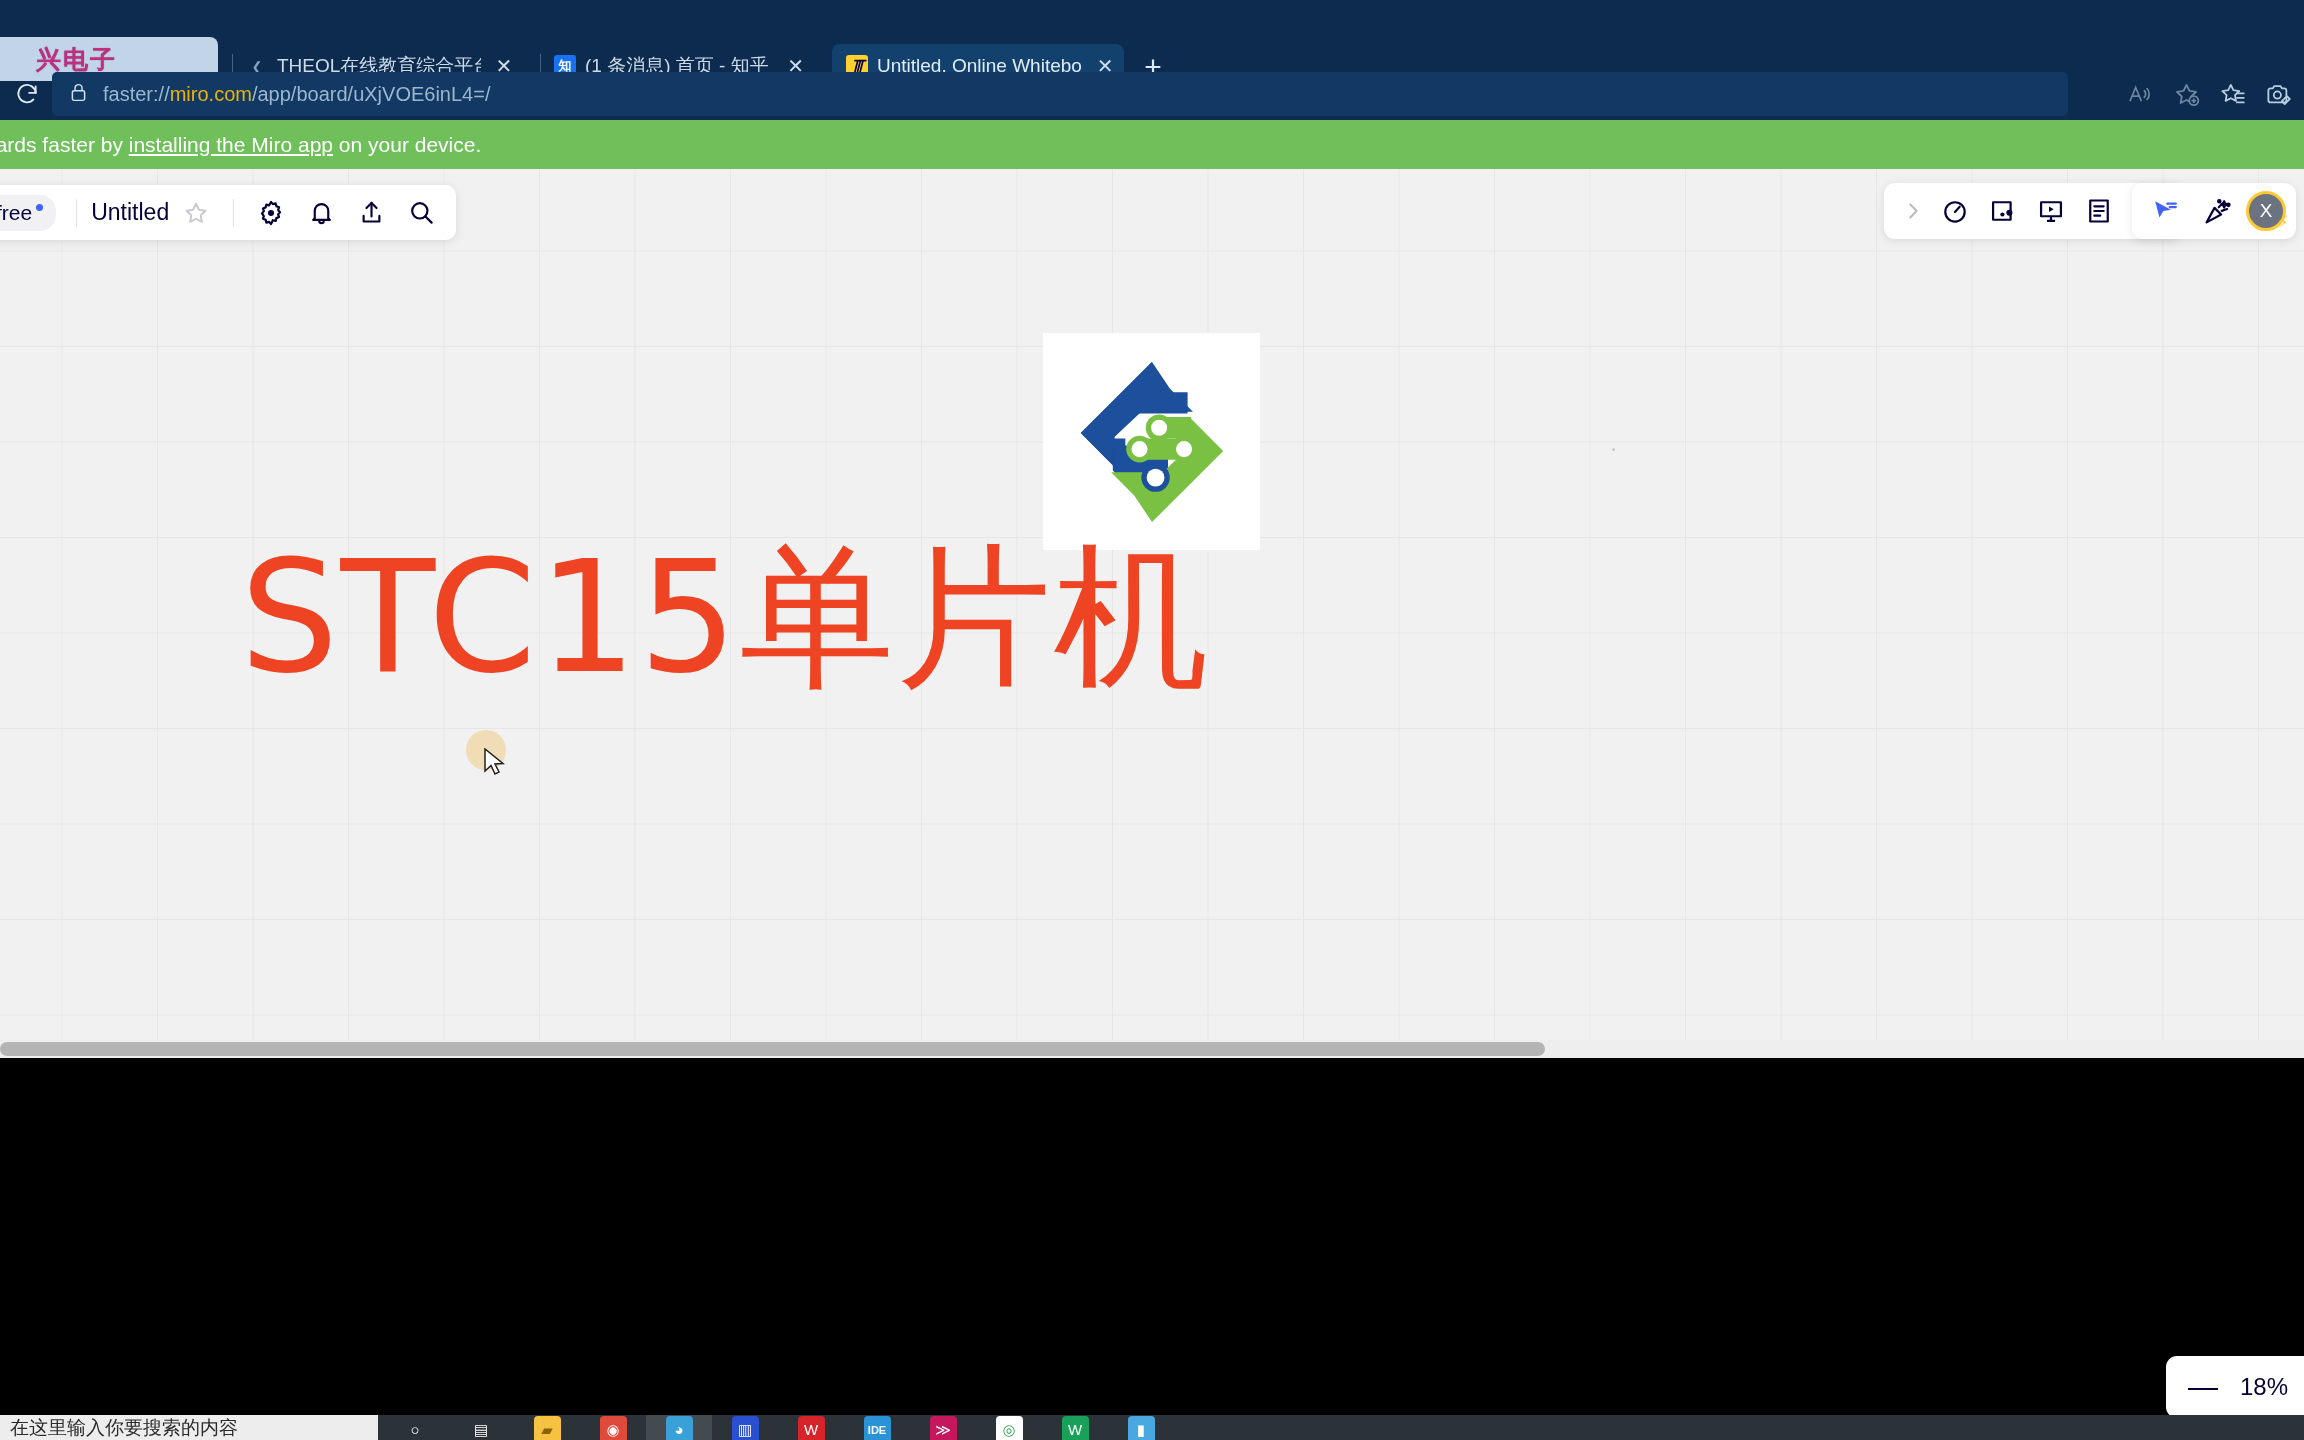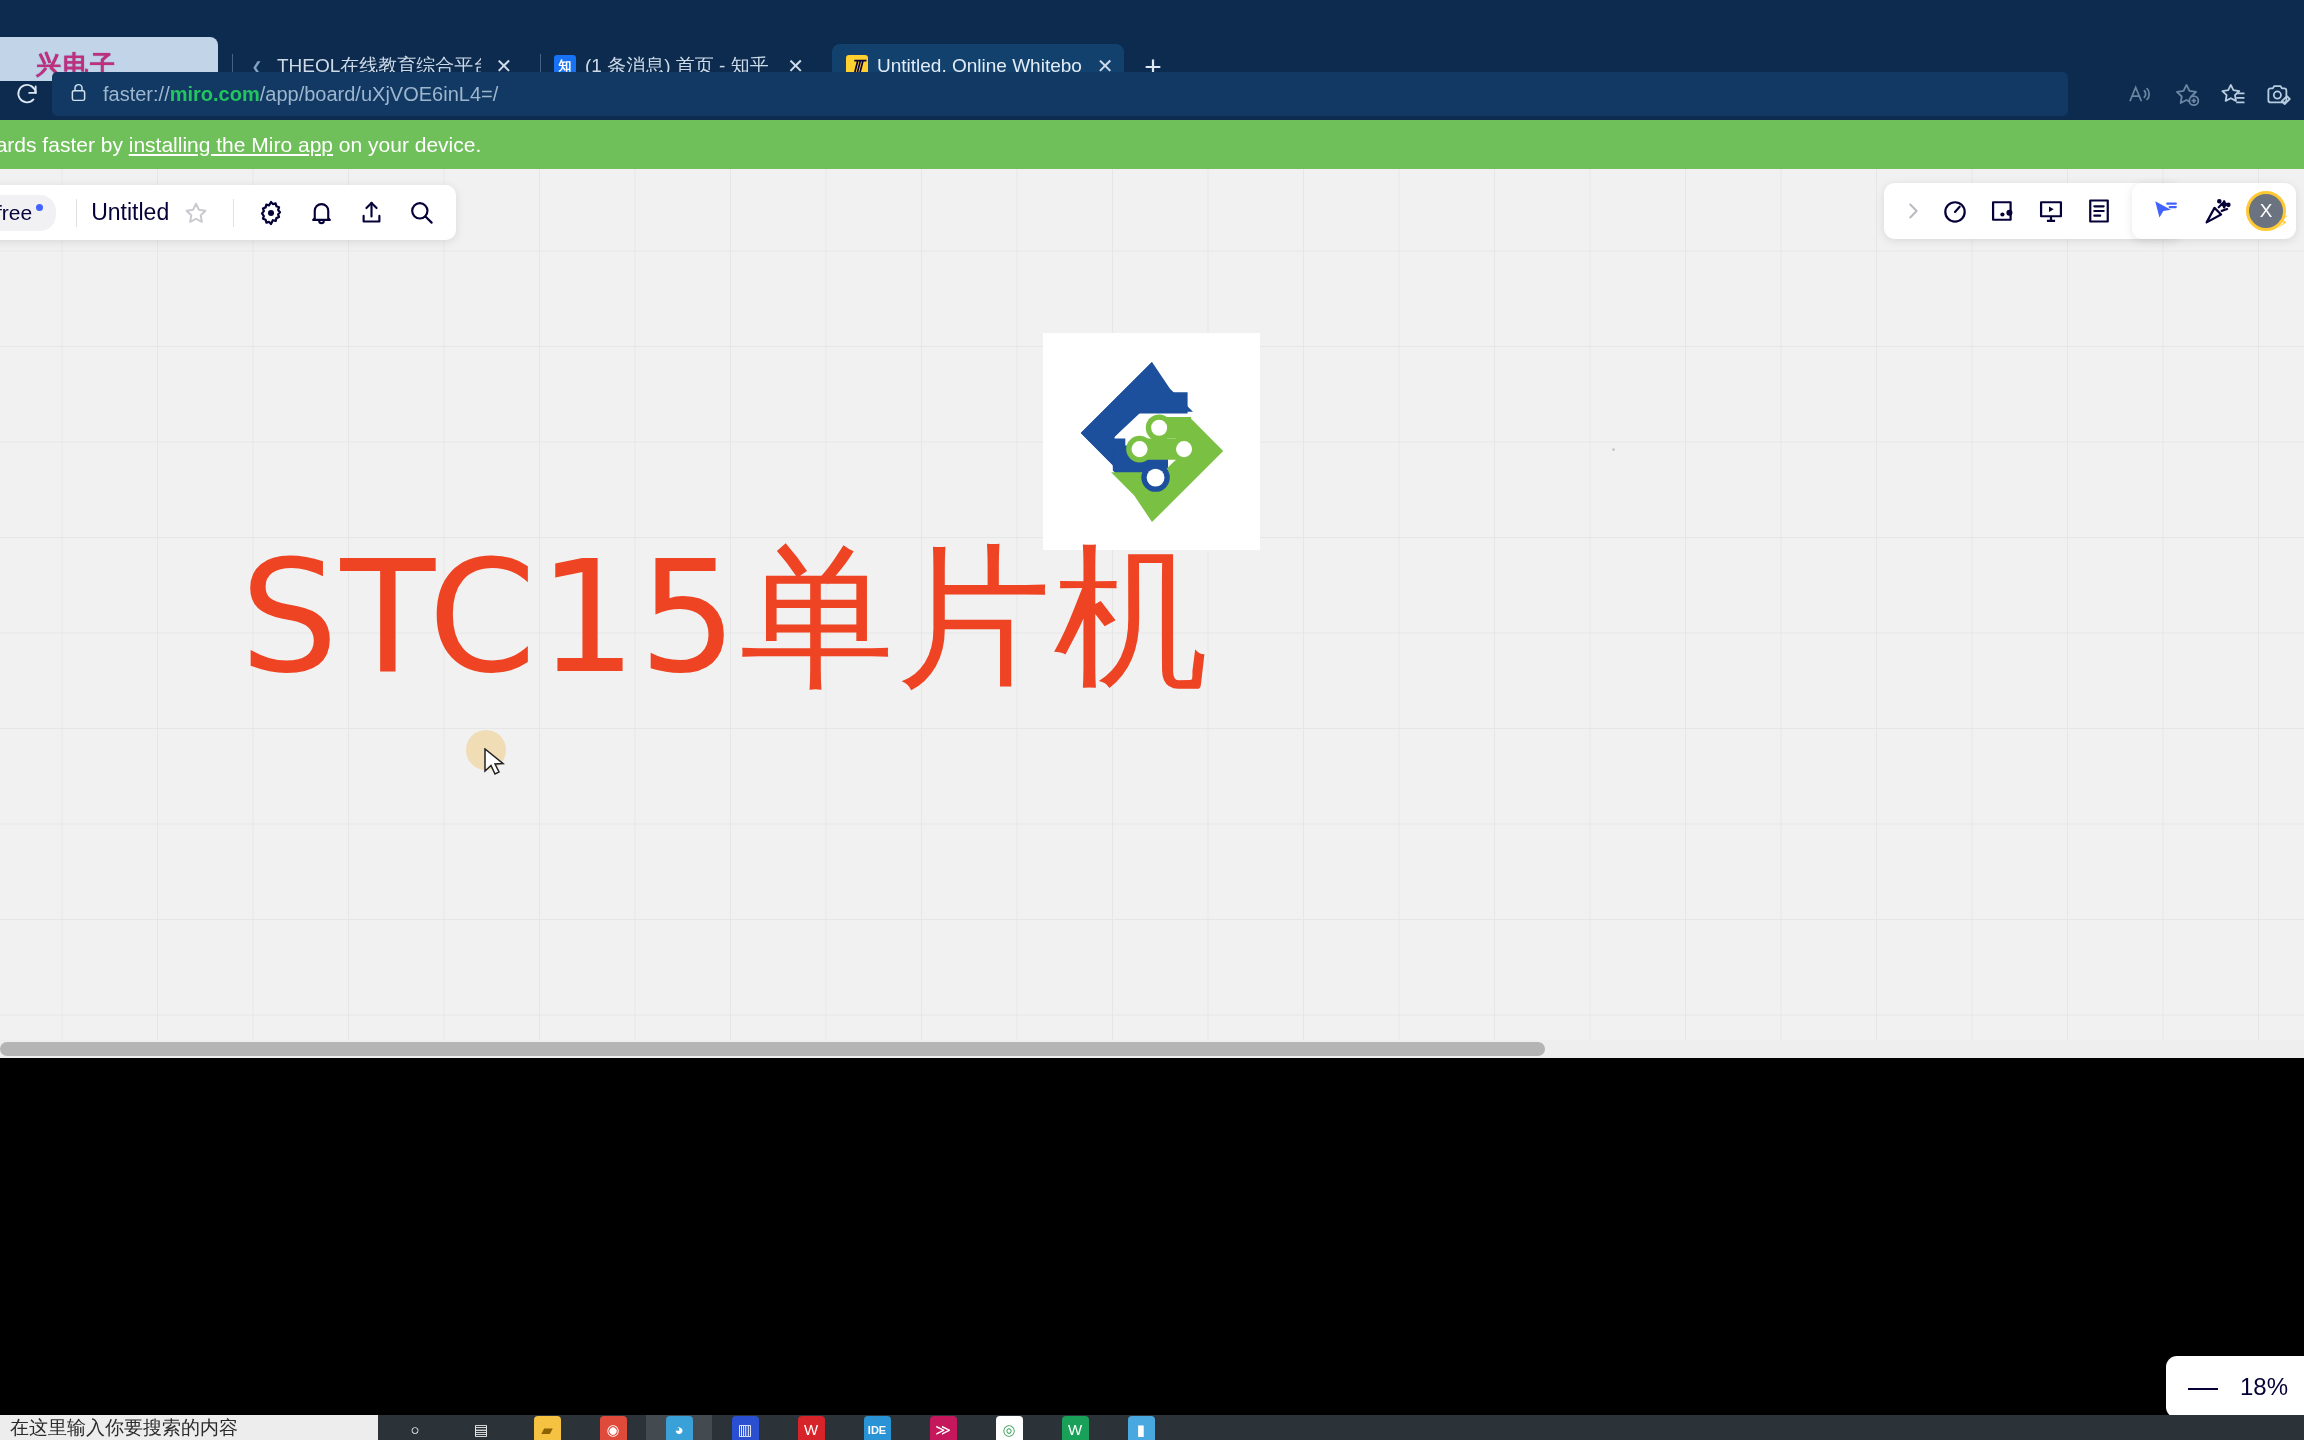--- a/index.html
+++ b/index.html
@@ -16,21 +16,21 @@
     position: absolute; left: 0; top: 0; width: 2304px; height: 128px;
     background: #0d2b4e;
   }
   .tabstrip {
     position: absolute; left: 0; top: 20px; height: 48px; width: 2304px;
   }
   
   .tab-pinned {
     position: absolute; left: 0; top: 17px; width: 218px; height: 44px;
     background: #c2d4e8; border-radius: 0 8px 0 0;
-    display: flex; align-items: flex-end; padding-left: 36px;
+    display: flex; align-items: center; padding-left: 36px;
   }
   .tab-pinned .logo-cn {
     font-size: 25px; font-weight: bold; color: #c0307a;
     letter-spacing: 2px; font-family: "DejaVu Sans", sans-serif;
     text-shadow: 0 0 1px #7a3fa0;
   }
   .tab {
     position: absolute; top: 24px; height: 44px;
     display: flex; align-items: center; gap: 9px;
     padding: 0 8px 0 14px; border-radius: 8px 8px 0 0;
@@ -79,21 +79,21 @@
   }
   .omnibox {
     position: absolute; left: 52px; top: 4px; width: 2016px; height: 44px;
     background: #113963; border-radius: 5px;
     display: flex; align-items: center; padding: 0 16px; gap: 14px;
   }
   .omnibox .url {
     font-size: 20px; color: #9db6cd; white-space: nowrap;
     font-family: "Liberation Sans", sans-serif;
   }
-  .omnibox .url b { color: #22c55e; font-weight: bold; }
+  .omnibox .url b { color: #eab308; font-weight: normal; }
   .addr-icons {
     position: absolute; right: 4px; top: 2px; height: 48px;
     display: flex; align-items: center; gap: 2px;
   }
   .addr-icons .ai {
     width: 44px; height: 44px; display: flex;
     align-items: center; justify-content: center; color: #b8cde0;
   }
   .addr-icons .ai.dim { color: #6b87a3; }
 

